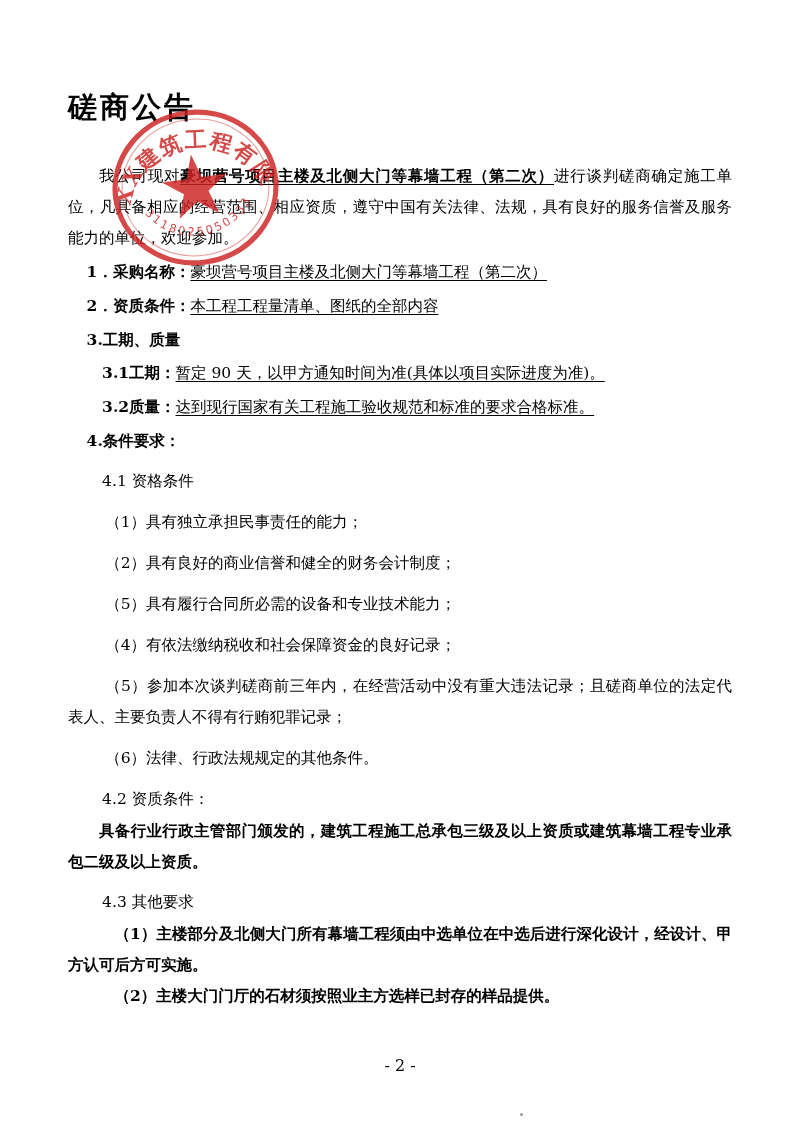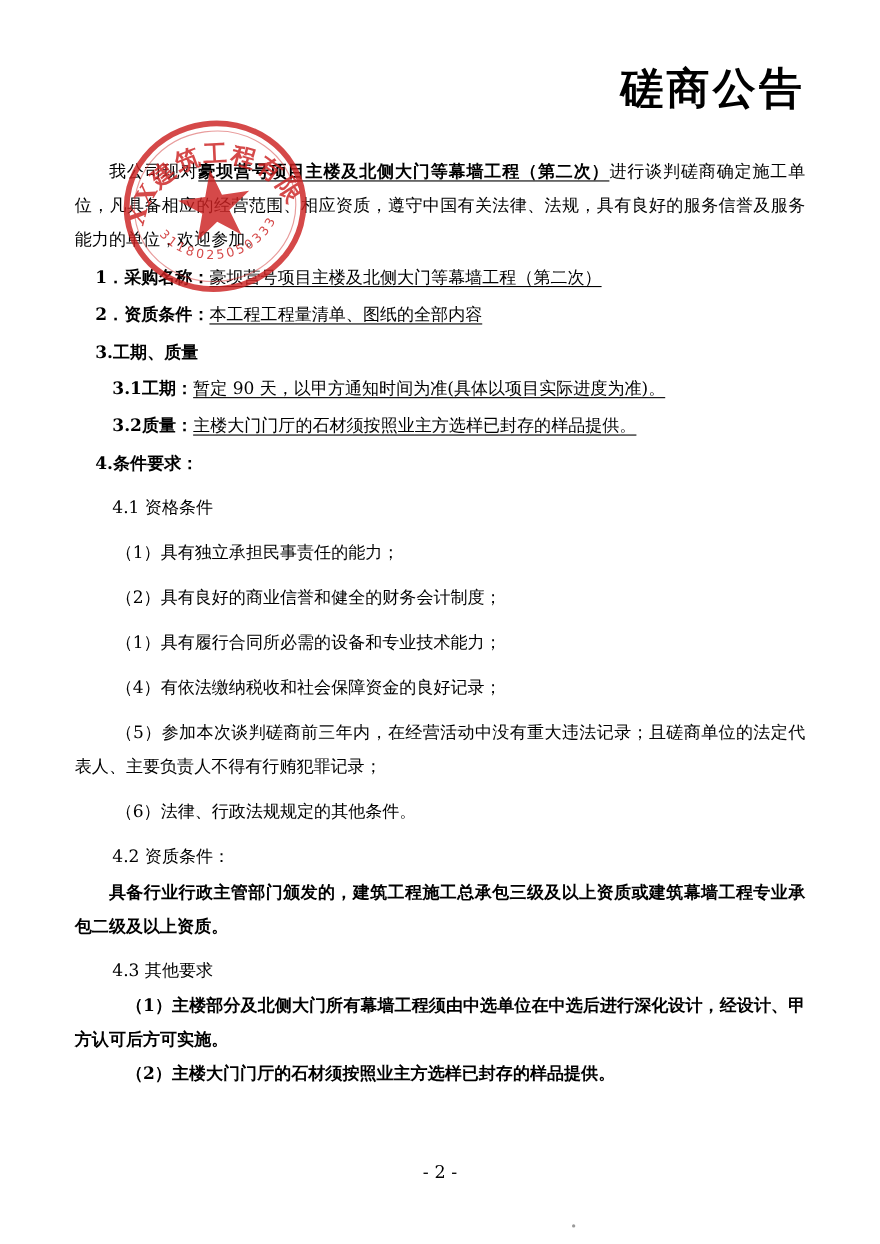--- a/index.html
+++ b/index.html
@@ -31,26 +31,26 @@
     top: 100px;
     width: 175px;
     height: 175px;
     z-index: 5;
     pointer-events: none;
     opacity: 0.82;
   }
 
   
   .doc-title {
-    text-align: right;
-    font-size: 39px;
+    text-align: left;
+    font-size: 29px;
     font-weight: bold;
     letter-spacing: 3px;
     margin: 0;
-    padding-top: 54px;
+    padding-top: 88px;
     font-family: "DejaVu Serif", "Liberation Serif", serif;
   }
 
   
   .body-block {
     margin-top: 32px;
     font-size: 15.5px;
     line-height: 31px;
     text-align: justify;
   }
@@ -146,30 +146,30 @@
 
     <p class="lvl1">
       <span>3.</span><span>工期、质量</span>
     </p>
 
     <p class="lvl2">
       <span>3.1</span><span>工期：</span><span class="u" style="font-weight:normal">暂定 90 天，以甲方通知时间为准(具体以项目实际进度为准)。</span>
     </p>
 
     <p class="lvl2">
-      <span>3.2</span><span>质量：</span><span class="u" style="font-weight:normal">主楼大门门厅的石材须按照业主方选样已封存的样品提供。</span>
+      <span>3.2</span><span>质量：</span><span class="u" style="font-weight:normal">达到现行国家有关工程施工验收规范和标准的要求合格标准。</span>
     </p>
 
     <p class="lvl1">4.条件要求：</p>
 
     <p class="lvl2n sp-top">4.1 资格条件</p>
 
     <p class="item sp-top">（1）具有独立承担民事责任的能力；</p>
     <p class="item sp-top">（2）具有良好的商业信誉和健全的财务会计制度；</p>
-    <p class="item sp-top">（1）具有履行合同所必需的设备和专业技术能力；</p>
+    <p class="item sp-top">（5）具有履行合同所必需的设备和专业技术能力；</p>
     <p class="item sp-top">（4）有依法缴纳税收和社会保障资金的良好记录；</p>
     <p class="item sp-top">（5）参加本次谈判磋商前三年内，在经营活动中没有重大违法记录；且磋商单位的法定代表人、主要负责人不得有行贿犯罪记录；</p>
     <p class="item sp-top">（6）法律、行政法规规定的其他条件。</p>
 
     <p class="lvl2n sp-top">4.2 资质条件：</p>
     <p class="indent2 b">具备行业行政主管部门颁发的，建筑工程施工总承包三级及以上资质或建筑幕墙工程专业承包二级及以上资质。</p>
 
     <p class="lvl2n sp-top">4.3 其他要求</p>
     <p class="indent3 b">（1）主楼部分及北侧大门所有幕墙工程须由中选单位在中选后进行深化设计，经设计、甲方认可后方可实施。</p>
     <p class="indent3 b">（2）主楼大门门厅的石材须按照业主方选样已封存的样品提供。</p>

